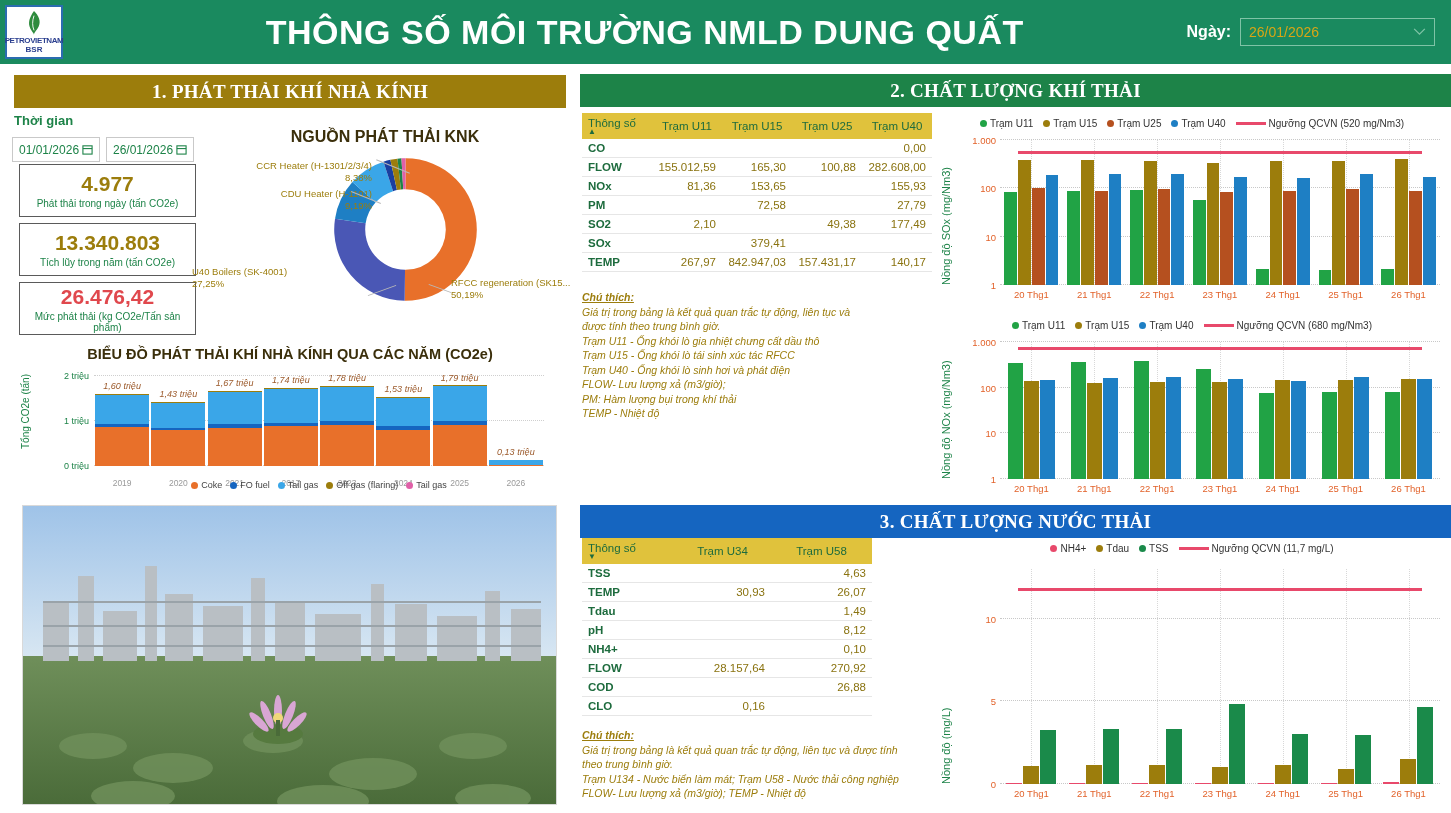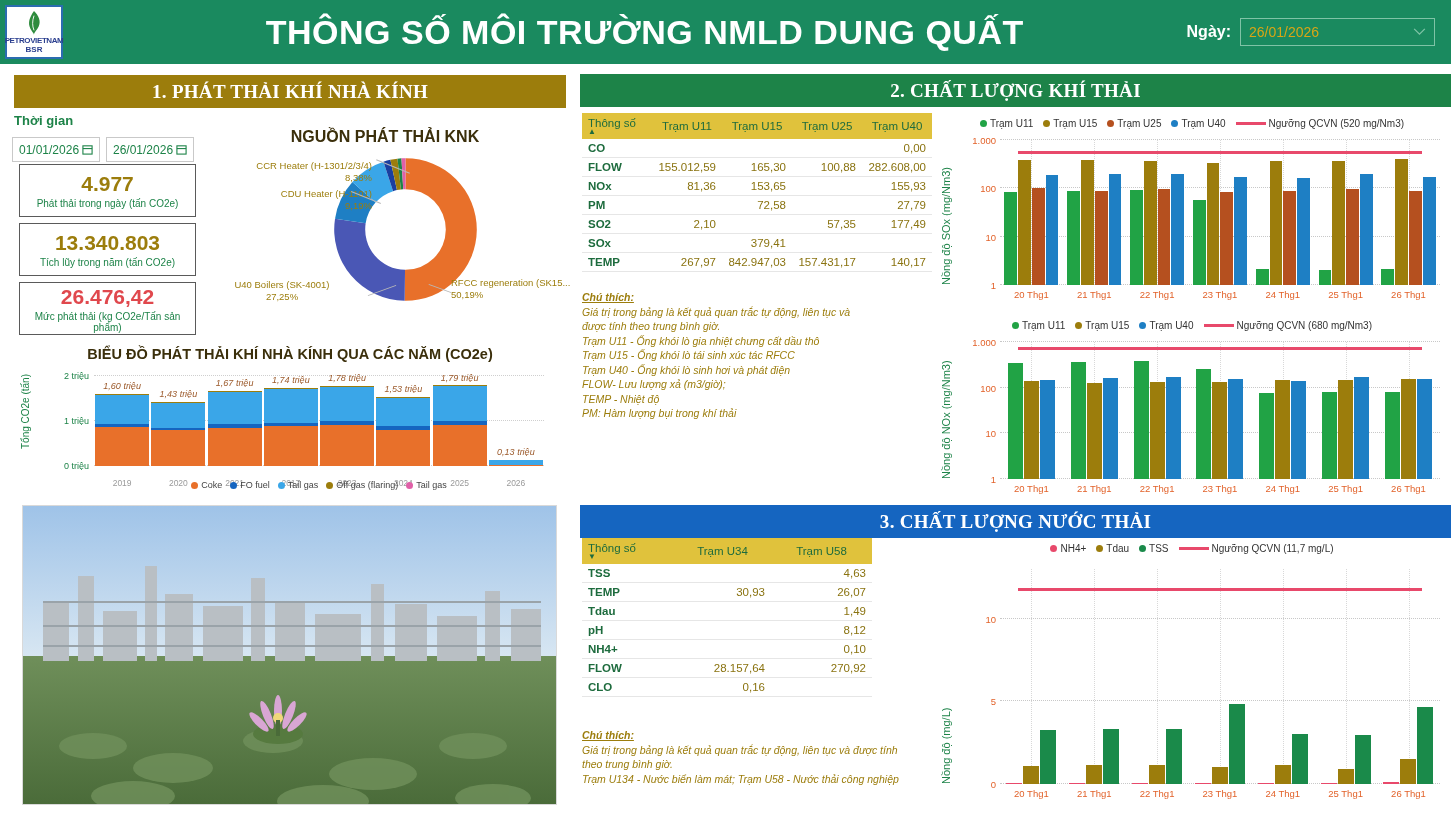--- a/index.html
+++ b/index.html
@@ -65,21 +65,21 @@
   .kpi-sub { font-size:10px; color:#1d8348; margin-top:2px;}
   
   .donut-title {
     position:absolute; left:220px; top:128px; width:330px; text-align:center;
     font-size:16px; font-weight:bold; color:#3b2f0b;
   }
   .donut-wrap { position:absolute; left:328px; top:152px; width:155px; height:155px;}
   .donut-lbl { position:absolute; font-size:9.5px; color:#9c7d0c; line-height:12px;}
   #dl1 { left:212px; top:160px; text-align:right; width:160px;}
   #dl2 { left:204px; top:188px; text-align:right; width:168px;}
-  #dl3 { left:192px; top:279px; text-align:center; width:180px;}
+  #dl3 { left:192px; top:266px; text-align:left; width:180px;}
   #dl4 { left:451px; top:277px; text-align:left; width:130px;}
   .leader { position:absolute; background:#b9b9b9; height:1px;}
   
   .yc-title {
     position:absolute; left:14px; top:346px; width:552px; text-align:center;
     font-size:14.5px; font-weight:bold; color:#3b2f0b;
   }
   .yc { position:absolute; left:14px; top:368px; width:552px; height:128px;}
   .yc-ylabel {
     position:absolute; left:-44px; top:38px; width:110px; text-align:center;
@@ -456,21 +456,21 @@
         <td class="param">PM</td>
         <td class="num"></td>
         <td class="num">72,58</td>
         <td class="num"></td>
         <td class="num">27,79</td>
       </tr>
       <tr>
         <td class="param">SO2</td>
         <td class="num">2,10</td>
         <td class="num"></td>
-        <td class="num">57,35</td>
+        <td class="num">49,38</td>
         <td class="num">177,49</td>
       </tr>
       <tr>
         <td class="param">SOx</td>
         <td class="num"></td>
         <td class="num">379,41</td>
         <td class="num"></td>
         <td class="num"></td>
       </tr>
       <tr>
@@ -485,22 +485,22 @@
 
 <div class="notes" id="notes2">
   <b>Chú thích:</b>
   <div id="notes2-lines">
       <div>Giá trị trong bảng là kết quả quan trắc tự động, liên tục và</div>
       <div>được tính theo trung bình giờ.</div>
       <div>Trạm U11 - Ống khói lò gia nhiệt chưng cất dầu thô</div>
       <div>Trạm U15 - Ống khói lò tái sinh xúc tác RFCC</div>
       <div>Trạm U40 - Ống khói lò sinh hơi và phát điện</div>
       <div>FLOW- Lưu lượng xả (m3/giờ);</div>
+      <div>PM: Hàm lượng bụi trong khí thải</div>
       <div>TEMP - Nhiệt độ</div>
-      <div>PM: Hàm lượng bụi trong khí thải</div>
     </div>
 </div>
 
 <table class="grid" id="tbl3">
   <thead>
       <tr>
     <th class="first" style="width:92px">
       <span>Thông số</span>
       <span class="sort-caret">▼</span>
     </th>
@@ -533,33 +533,39 @@
         <td class="param">NH4+</td>
         <td class="num"></td>
         <td class="num">0,10</td>
       </tr>
       <tr>
         <td class="param">FLOW</td>
         <td class="num">28.157,64</td>
         <td class="num">270,92</td>
       </tr>
       <tr>
+        <td class="param">COD</td>
+        <td class="num"></td>
+        <td class="num">26,88</td>
+      </tr>
+      <tr>
         <td class="param">CLO</td>
         <td class="num">0,16</td>
         <td class="num"></td>
       </tr>
     </tbody>
 </table>
 
 <div class="notes" id="notes3">
   <b>Chú thích:</b>
   <div id="notes3-lines">
       <div>Giá trị trong bảng là kết quả quan trắc tự động, liên tục và được tính</div>
       <div>theo trung bình giờ.</div>
       <div>Trạm U134 - Nước biển làm mát; Trạm U58 - Nước thải công nghiệp</div>
+      <div>FLOW- Lưu lượng xả (m3/giờ);  TEMP - Nhiệt độ</div>
     </div>
 </div>
 
 <div class="lchart" id="sox-chart" style="left:938px; top:118px; width:508px; height:185px;">
     <div class="lchart-legend">
       <span class="lg">
         <span class="dot" style="background:#21a345"></span>
         <span>Trạm U11</span>
       </span>
       <span class="lg">

